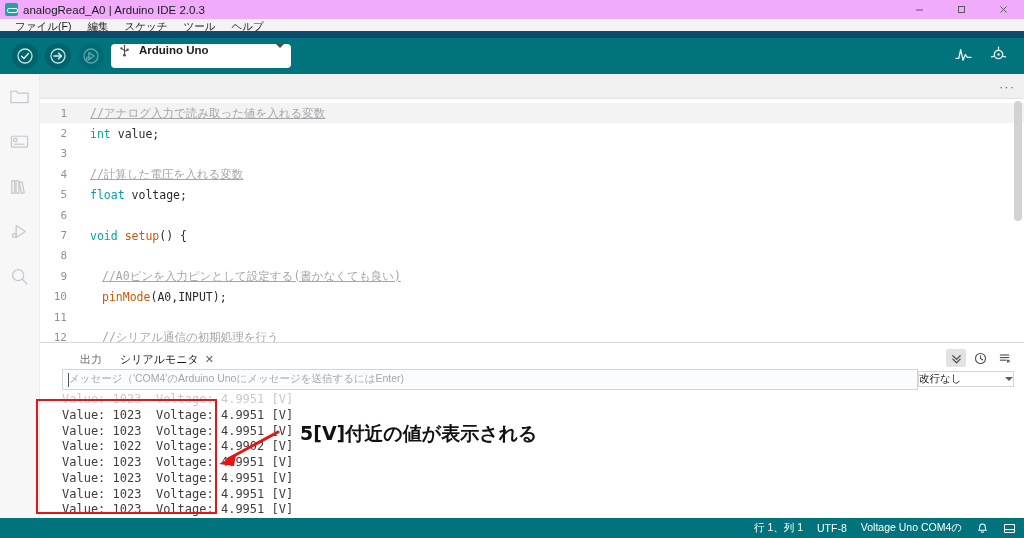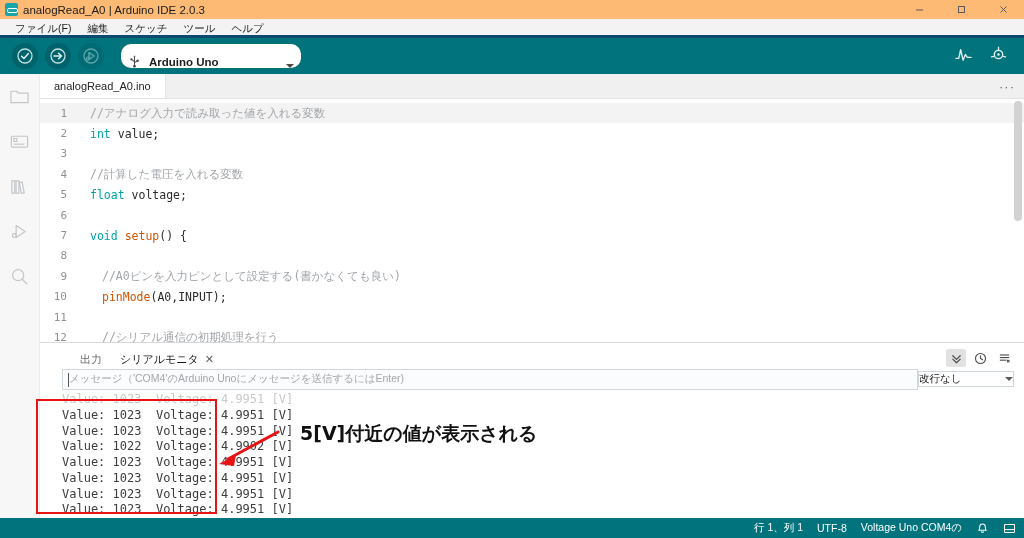--- a/index.html
+++ b/index.html
@@ -13,21 +13,21 @@
   #app {
     position: relative;
     width: 1024px; height: 538px;
     display: flex; flex-direction: column;
     background: #ffffff;
   }
 
   
   .titlebar {
     height: 20px;
-    background: #fdba74;
+    background: #f0abfc;
     display: flex; align-items: center;
     flex: 0 0 20px;
     border-bottom: 1px solid #efefef;
   }
   .app-icon {
     width: 13px; height: 13px;
     margin: 0 5px 0 5px;
     background: #19a5a9;
     border-radius: 2px;
     position: relative;
@@ -58,21 +58,21 @@
   }
   .wc svg { display: block; }
 
   
   .menubar {
     height: 18px;
     flex: 0 0 18px;
     background: #f3f3f3;
     display: flex; align-items: center;
     padding-left: 7px;
-    border-bottom: 3px solid #0c4a6e;
+    border-bottom: 7px solid #0c4a6e;
   }
   .menu-item {
     font-size: 10.5px;
     color: #1f1f1f;
     padding: 0 8px;
     line-height: 18px;
     white-space: nowrap;
   }
 
   
@@ -87,25 +87,24 @@
     width: 26px; height: 26px;
     border-radius: 50%;
     background: #00626a;
     margin-right: 7px;
     display: flex; align-items: center; justify-content: center;
     flex: 0 0 auto;
   }
   .tb-btn svg { display: block; }
   .tb-btn.dim { opacity: .45; }
   .board-select {
-    margin-left: 10px;
     width: 180px; height: 24px;
     background: #ffffff;
-    border-radius: 10px;
-    display: flex; align-items: flex-end;
+    border-radius: 4px;
+    display: flex; align-items: flex-start;
     padding: 0 7px;
     flex: 0 0 auto;
   }
   .board-usb { margin-right: 8px; display: flex; }
   .board-label {
     font-size: 11.5px; color: #1d1d1d;
     font-weight: bold;
     flex: 1 1 auto;
     white-space: nowrap;
   }
@@ -171,21 +170,21 @@
   .cline.hl { background: #f3f3f3; }
   .lnum {
     width: 36px; flex: 0 0 36px;
     text-align: right;
     color: #8f9296;
     font-size: 11px;
     padding-right: 9px;
     font-family: "DejaVu Sans Mono", "Liberation Mono", monospace;
   }
   .ctext { white-space: pre; color: #1f1f1f; padding-left: 14px; }
-  .cmt { color: #a2a6aa; }
+  .cmt { color: #a2a6aa; text-decoration: underline; }
   .kw  { color: #00a3a3; }
   .fn  { color: #d35400; }
   .id  { color: #2b2b2b; }
   .scroll-v {
     position: absolute; top: 0; right: 0; width: 12px; bottom: 0;
     background: transparent;
   }
   .scroll-v .thumb {
     position: absolute; top: 2px; right: 2px; width: 8px; height: 120px;
     background: #d2d2d2; border-radius: 4px;
@@ -430,23 +429,20 @@
         <svg width="21" height="21" viewBox="0 0 22 22">
             <circle cx="9.6" cy="9.6" r="5.8" fill="none" stroke="#9aa0a6" stroke-width="1.3"></circle>
             <line x1="13.9" y1="13.9" x2="18.6" y2="18.6" stroke="#9aa0a6" stroke-width="1.3" stroke-linecap="round"></line>
           </svg>
       </div>
     </div>
 
     <div class="editorcol">
 
       <div class="tabstrip">
-        <div class="tab">
-          <span>analogRead_A0.ino</span>
-        </div>
         <div class="tab-filler"></div>
         <div class="tab-more">···</div>
       </div>
 
       <div class="codearea">
         <div class="code-lines">
 
           <div class="cline hl">
             <span class="lnum">1</span>
             <span class="ctext cmt">//アナログ入力で読み取った値を入れる変数</span>

